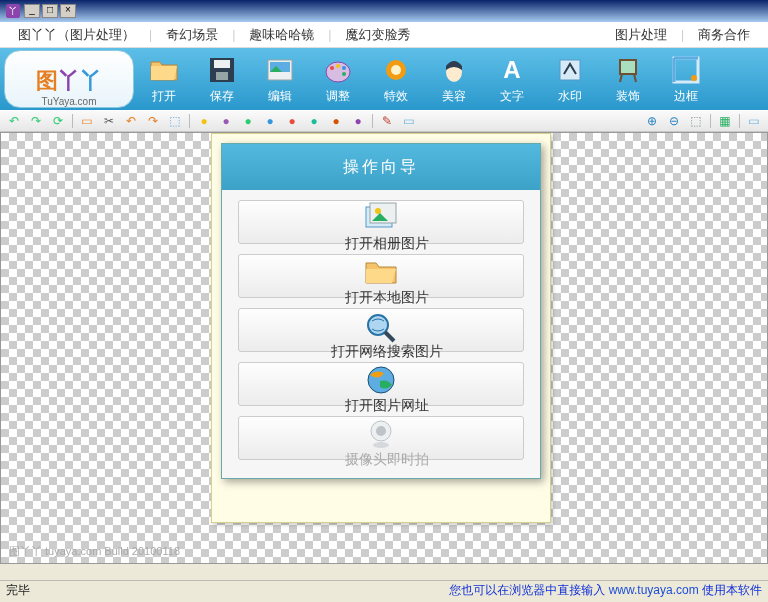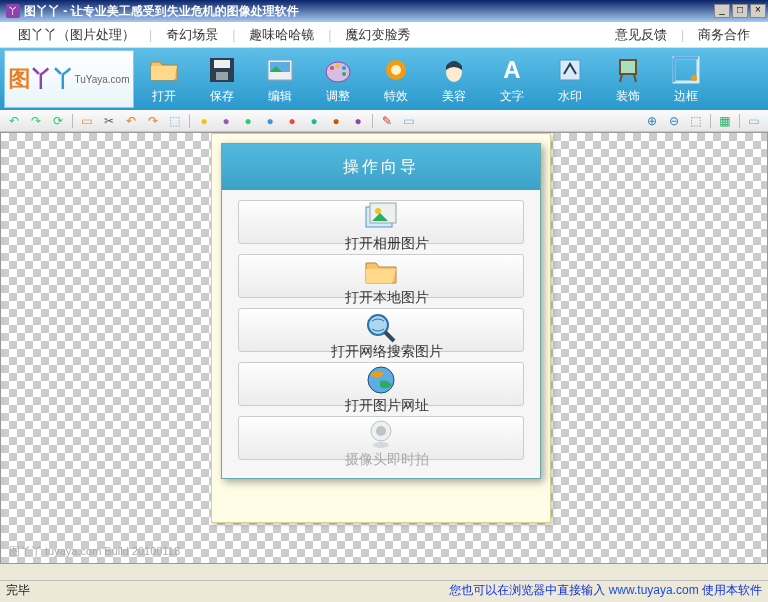--- a/index.html
+++ b/index.html
@@ -10,21 +10,21 @@
 .titlebar .ttext { flex: 1; font-size: 12px; font-weight: bold; }
 .winbtns { display: flex; gap: 2px; }
 .winbtn { width: 16px; height: 14px; background: #d4d0c8; border: 1px solid #888; font-size: 10px; line-height: 10px; text-align: center; cursor: pointer; color:#000; }
 
 .menubar { height: 26px; background: #fff; display: flex; align-items: center; padding: 0 8px; gap: 4px; border-bottom: 1px solid #ddd; }
 .menubar .mitem { padding: 2px 10px; font-size: 13px; color: #333; cursor: pointer; }
 .menubar .msep { color: #ccc; }
 .menubar .spacer { flex: 1; }
 
 .maintoolbar { height: 62px; background: linear-gradient(#5ebfe8,#2a98cc); display: flex; align-items: stretch; padding: 2px 4px; gap: 2px; }
-.logo { width: 130px; background: linear-gradient(#fff,#e8f4fa); border: 1px solid #8ec8e0; border-radius: 0; display: flex; flex-direction: row; align-items: center; justify-content: center; position: relative; }
+.logo { width: 130px; background: linear-gradient(#fff,#e8f4fa); border: 1px solid #8ec8e0; border-radius: 16px; display: flex; flex-direction: column; align-items: center; justify-content: flex-end; position: relative; }
 .logo .glyph { font-size: 22px; font-weight: bold; }
 .logo .url { font-size: 10px; color: #666; }
 .tbtn { width: 56px; display: flex; flex-direction: column; align-items: center; justify-content: center; color: #fff; border-radius: 3px; cursor: pointer; }
 .tbtn .icn { width: 32px; height: 32px; margin-bottom: 2px; display: flex; align-items: center; justify-content: center; }
 .tbtn .lbl { font-size: 12px; }
 
 .subtoolbar { height: 22px; background: linear-gradient(#fafafa,#e7e7e7); border-top: 1px solid #fff; border-bottom: 1px solid #c7c7c7; display: flex; align-items: center; padding: 0 4px; gap: 2px; }
 .sbtn { width: 20px; height: 18px; display: flex; align-items: center; justify-content: center; cursor: pointer; border-radius: 2px; font-size: 12px; }
 .subtoolbar .spacer { flex: 1; }
 .ssep { width: 1px; height: 14px; background: #bbb; margin: 0 2px; }
@@ -55,38 +55,37 @@
 .statusbar .stext { color: #222; }
 .statusbar .spacer { flex: 1; }
 .statusbar .hint { color: #1030d8; }
 .statusbar .hint .url { color: #1d4ed8; }
 </style>
 </head>
 <body>
 
 <div class="titlebar">
   <div class="ticon">丫</div>
-  <div class="ttext">图丫丫 - 让专业美工感受到失业危机的图像处理软件</div>
   <div class="winbtns">
     <div class="winbtn">_</div>
     <div class="winbtn">□</div>
     <div class="winbtn">×</div>
   </div>
 </div>
 
 <div class="menubar">
   <span class="mitem">图丫丫（图片处理）</span>
     <span class="msep">|</span>
   <span class="mitem">奇幻场景</span>
     <span class="msep">|</span>
   <span class="mitem">趣味哈哈镜</span>
     <span class="msep">|</span>
   <span class="mitem">魔幻变脸秀</span>
   <span class="spacer"></span>
-  <span class="mitem">意见反馈</span>
+  <span class="mitem">图片处理</span>
     <span class="msep">|</span>
   <span class="mitem">商务合作</span>
 </div>
 
 <div class="maintoolbar">
   <div class="logo">
     <div class="glyph"><span style="color:#e67e22">图</span><span style="color:#8e44ad">丫</span><span style="color:#3498db">丫</span></div>
     <div class="url">TuYaya.com</div>
   </div>
   <div class="tbtn">

